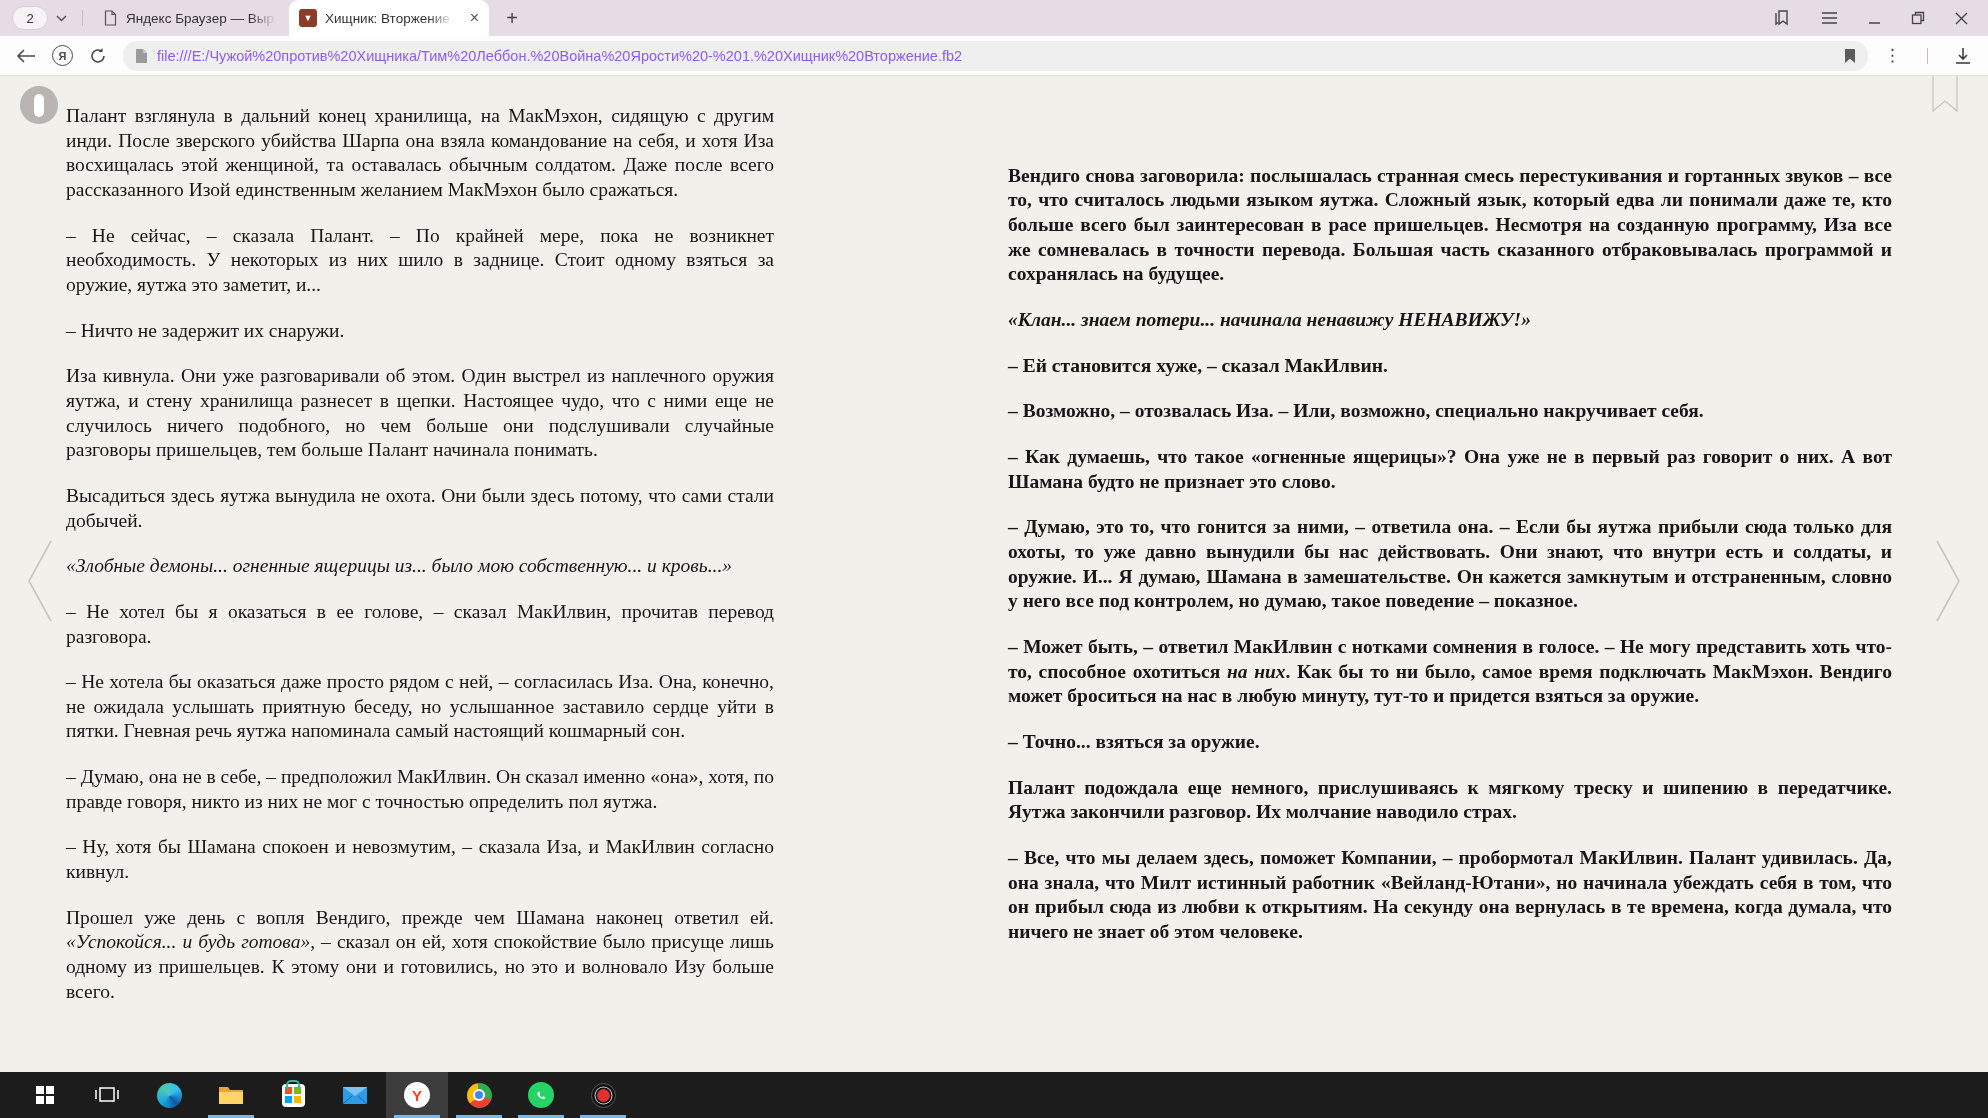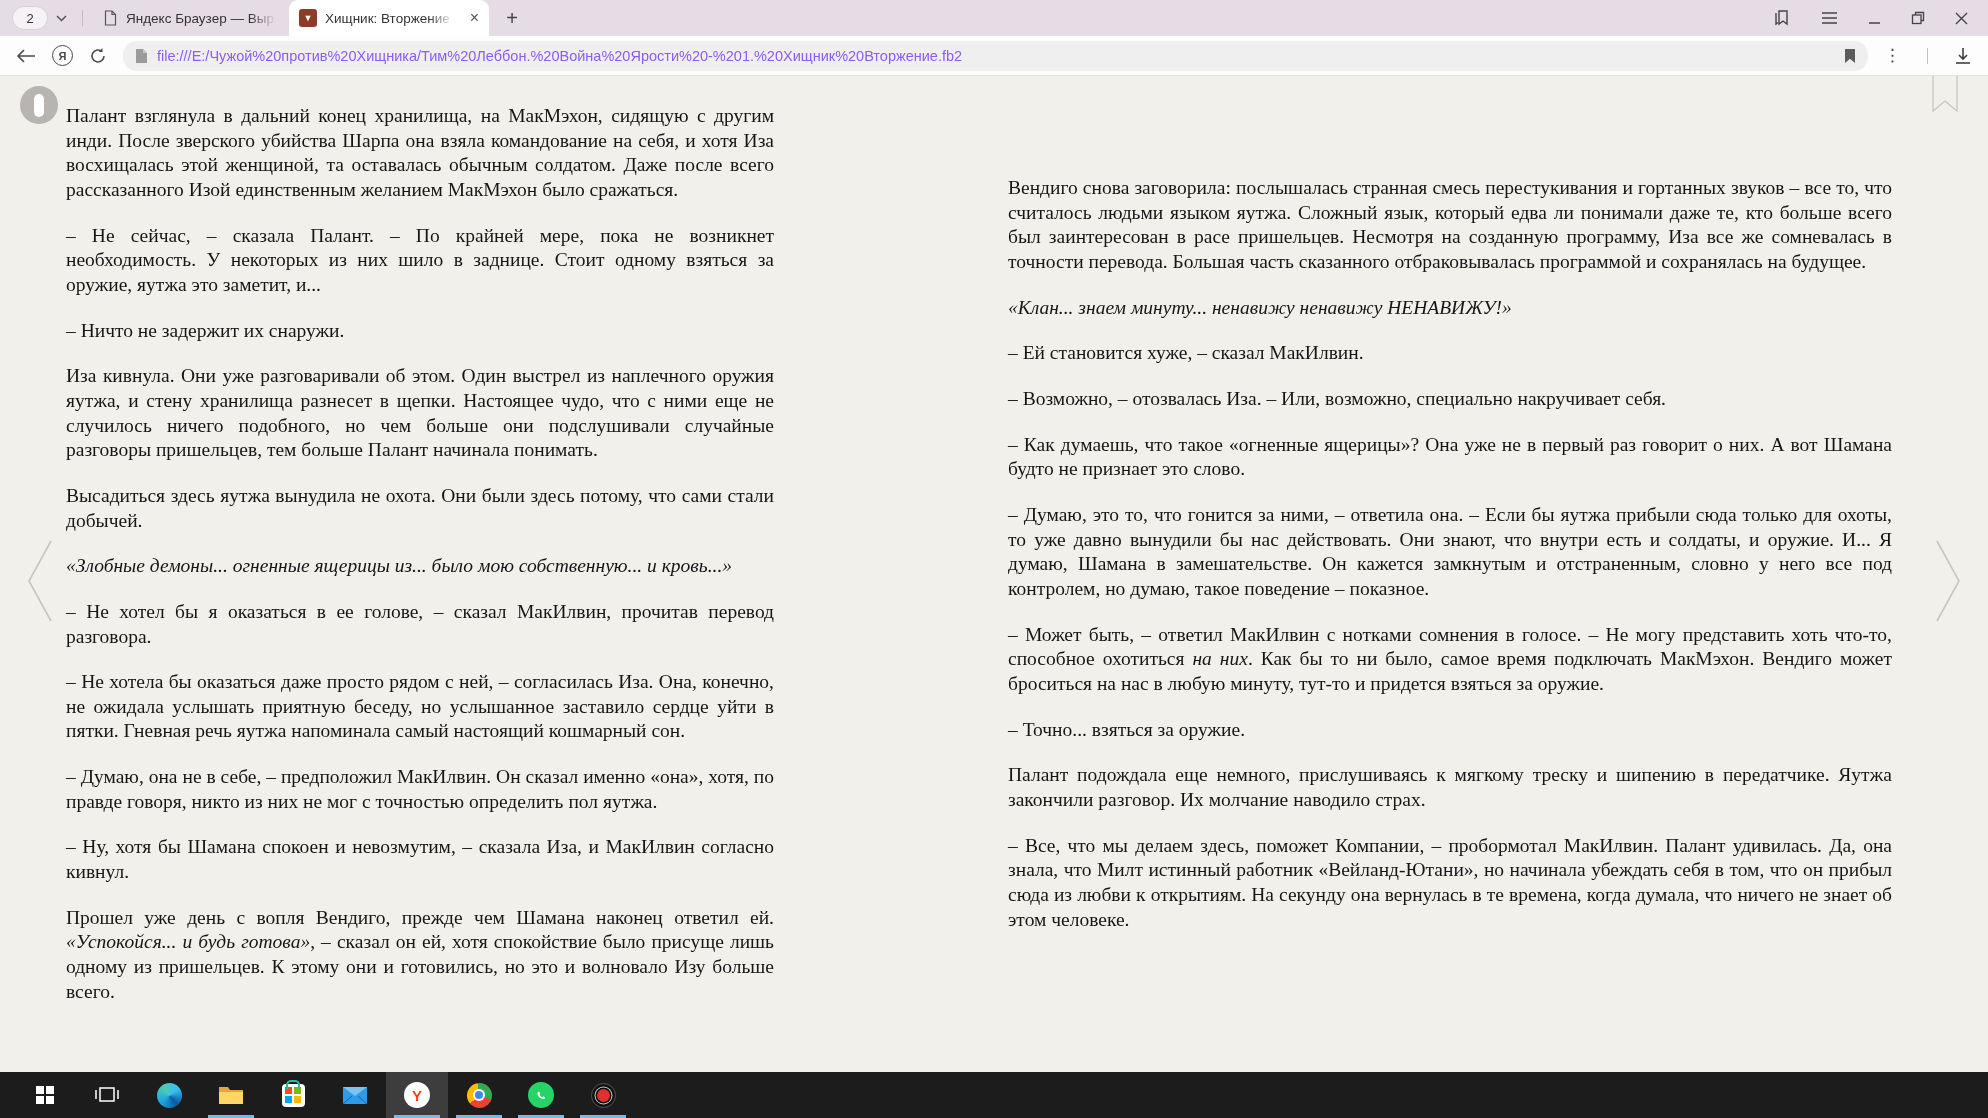--- a/index.html
+++ b/index.html
@@ -44,21 +44,21 @@
   .reader-menu { position:absolute; left:20px; top:10px; width:38px; height:38px; border-radius:50%;
                  background:#b7b4b1; display:flex; align-items:center; justify-content:center; }
   .reader-menu .bar { width:10px; height:23px; background:#fff; border-radius:5px; }
   .ribbon { position:absolute; right:30px; top:0; }
   .nav-arrow { position:absolute; top:462px; }
   .nav-left { left:24px; } .nav-right { right:24px; }
 
   .columns { display:flex; padding:28px 96px 0 66px;align-items:center; }
   .col-left { width:708px; flex:none; }
   .col-gap { width:234px; flex:none; }
-  .col-right { flex:1; }
+  .col-right { flex:1;font-weight:bold; }
   .columns p { font-family:"Liberation Serif", serif; font-size:19.5px; line-height:1.265; color:#161616;
                text-align:justify; margin:0 0 21px; }
   .columns em { font-style:italic; }
 
   
   .taskbar { height:46px; background:#1c1c1c; display:flex; align-items:stretch; padding-left:14px; }
   .apps { display:flex; }
   .app { width:62px; display:flex; align-items:center; justify-content:center; position:relative; }
   .app.active { background:#3d3d3d; }
   .app .ul { position:absolute; bottom:0; left:8px; right:8px; height:3px; background:#76b9ed; }
@@ -197,21 +197,21 @@
         <p><em>«Злобные демоны... огненные ящерицы из... было мою собственную... и кровь...»</em></p>
         <p><span>– Не хотел бы я оказаться в ее голове, – сказал МакИлвин, прочитав перевод разговора.</span></p>
         <p><span>– Не хотела бы оказаться даже просто рядом с ней, – согласилась Иза. Она, конечно, не ожидала услышать приятную беседу, но услышанное заставило сердце уйти в пятки. Гневная речь яутжа напоминала самый настоящий кошмарный сон.</span></p>
         <p><span>– Думаю, она не в себе, – предположил МакИлвин. Он сказал именно «она», хотя, по правде говоря, никто из них не мог с точностью определить пол яутжа.</span></p>
         <p><span>– Ну, хотя бы Шамана спокоен и невозмутим, – сказала Иза, и МакИлвин согласно кивнул.</span></p>
         <p><span>Прошел уже день с вопля Вендиго, прежде чем Шамана наконец ответил ей. </span><em>«Успокойся... и будь готова»</em><span>, – сказал он ей, хотя спокойствие было присуще лишь одному из пришельцев. К этому они и готовились, но это и волновало Изу больше всего.</span></p>
       </div>
     <div class="col-gap"></div>
     <div class="col-right">
         <p><span>Вендиго снова заговорила: послышалась странная смесь перестукивания и гортанных звуков – все то, что считалось людьми языком яутжа. Сложный язык, который едва ли понимали даже те, кто больше всего был заинтересован в расе пришельцев. Несмотря на созданную программу, Иза все же сомневалась в точности перевода. Большая часть сказанного отбраковывалась программой и сохранялась на будущее.</span></p>
-        <p><em>«Клан... знаем минуту... ненавижу ненавижу НЕНАВИЖУ!»</em></p>
+        <p><em>«Клан... знаем потери... начинала ненавижу НЕНАВИЖУ!»</em></p>
         <p><span>– Ей становится хуже, – сказал МакИлвин.</span></p>
         <p><span>– Возможно, – отозвалась Иза. – Или, возможно, специально накручивает себя.</span></p>
         <p><span>– Как думаешь, что такое «огненные ящерицы»? Она уже не в первый раз говорит о них. А вот Шамана будто не признает это слово.</span></p>
         <p><span>– Думаю, это то, что гонится за ними, – ответила она. – Если бы яутжа прибыли сюда только для охоты, то уже давно вынудили бы нас действовать. Они знают, что внутри есть и солдаты, и оружие. И... Я думаю, Шамана в замешательстве. Он кажется замкнутым и отстраненным, словно у него все под контролем, но думаю, такое поведение – показное.</span></p>
         <p><span>– Может быть, – ответил МакИлвин с нотками сомнения в голосе. – Не могу представить хоть что-то, способное охотиться </span><em>на них</em><span>. Как бы то ни было, самое время подключать МакМэхон. Вендиго может броситься на нас в любую минуту, тут-то и придется взяться за оружие.</span></p>
         <p><span>– Точно... взяться за оружие.</span></p>
         <p><span>Палант подождала еще немного, прислушиваясь к мягкому треску и шипению в передатчике. Яутжа закончили разговор. Их молчание наводило страх.</span></p>
         <p><span>– Все, что мы делаем здесь, поможет Компании, – пробормотал МакИлвин. Палант удивилась. Да, она знала, что Милт истинный работник «Вейланд-Ютани», но начинала убеждать себя в том, что он прибыл сюда из любви к открытиям. На секунду она вернулась в те времена, когда думала, что ничего не знает об этом человеке.</span></p>
       </div>
   </div>

